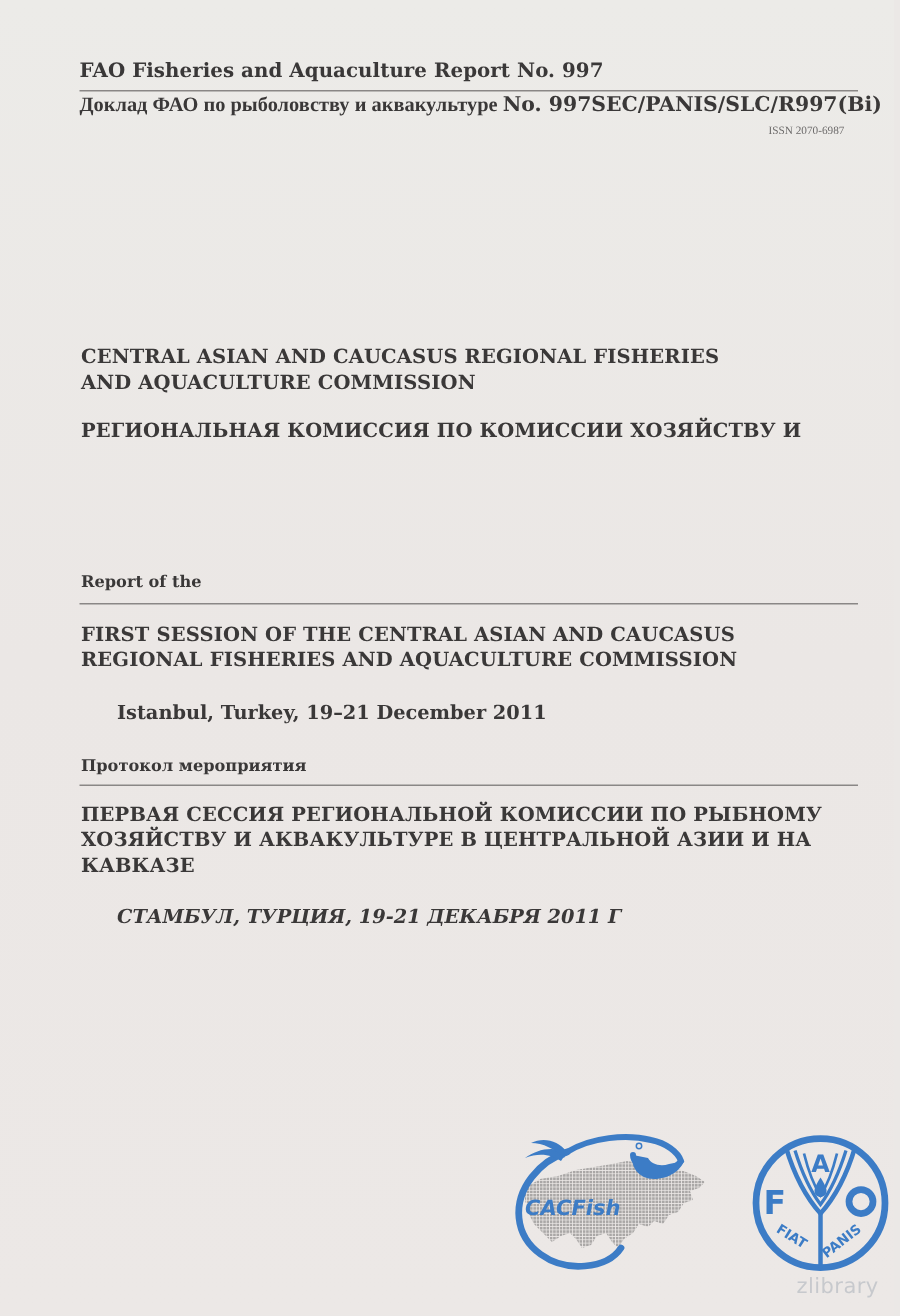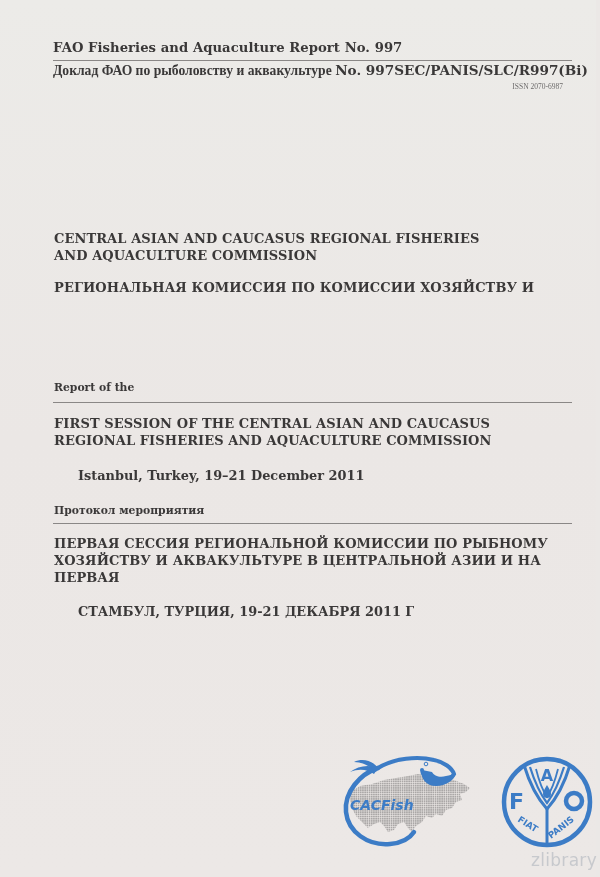--- a/index.html
+++ b/index.html
@@ -47,21 +47,21 @@
       font-size: 10.8px; font-weight: bold;
     }
     .date-line {
       position: absolute; left: 54px;
       font-size: 12.9px; font-weight: bold; margin-left: 24px;
     }
     .logo { position: absolute; }
     .watermark {
       position: absolute; left: 531px; top: 850px;
       font-family: "DejaVu Sans", sans-serif;
-      font-size: 17px; color: #c7c9cd; letter-spacing: 0.3px;
+      font-size: 14px; color: #c7c9cd; letter-spacing: 0.3px;
     }
   </style>
 </head>
 <body>
 
 <div class="page">
 
   <div class="abs series-title">FAO Fisheries and Aquaculture Report No. 997</div>
   <div class="rule" style="top:60px;"></div>
   <div class="abs series-ru">
@@ -84,23 +84,23 @@
     <div>FIRST SESSION OF THE CENTRAL ASIAN AND CAUCASUS</div>
     <div>REGIONAL FISHERIES AND AQUACULTURE COMMISSION</div>
   </div>
   <div class="date-line" style="top:468px;">Istanbul, Turkey, 19–21 December 2011</div>
 
   <div class="small-label" style="top:504px;">Протокол мероприятия</div>
   <div class="rule" style="top:523px;"></div>
   <div class="block" style="top:535px;">
     <div>ПЕРВАЯ СЕССИЯ РЕГИОНАЛЬНОЙ КОМИССИИ ПО РЫБНОМУ</div>
     <div>ХОЗЯЙСТВУ И АКВАКУЛЬТУРЕ В ЦЕНТРАЛЬНОЙ АЗИИ И НА</div>
-    <div>ПЕРВАЯ</div>
+    <div>КАВКАЗЕ</div>
   </div>
-  <div class="date-line" style="top:604px;">СТАМБУЛ, ТУРЦИЯ, 19-21 ДЕКАБРЯ 2011 Г</div>
+  <div class="date-line" style="top:604px;font-style:italic;">СТАМБУЛ, ТУРЦИЯ, 19-21 ДЕКАБРЯ 2011 Г</div>
 
   <div class="logo" style="left:338px; top:752px; width:140px; height:100px;font-style:italic;">
     <svg width="140" height="100" viewBox="0 0 140 100">
       <defs>
         <pattern id="dots" width="2.2" height="2.2" patternUnits="userSpaceOnUse">
           <rect width="1.7" height="1.7" fill="#a6a4a3"></rect>
         </pattern>
       </defs>
 
       <path d="M12,40 L22,34 L34,32 L46,28 L58,26 L70,24 L80,22 L92,24 L104,26 L116,28 L126,32 L132,36 L128,40 L122,42 L124,48 L118,50 L114,56 L108,58 L104,64 L98,62 L94,66 L88,64 L84,70 L78,74 L74,80 L70,76 L66,70 L60,72 L56,78 L50,80 L46,74 L42,70 L36,72 L30,76 L24,70 L18,64 L14,56 L12,48 Z" fill="url(#dots)" opacity="0.95"></path>

